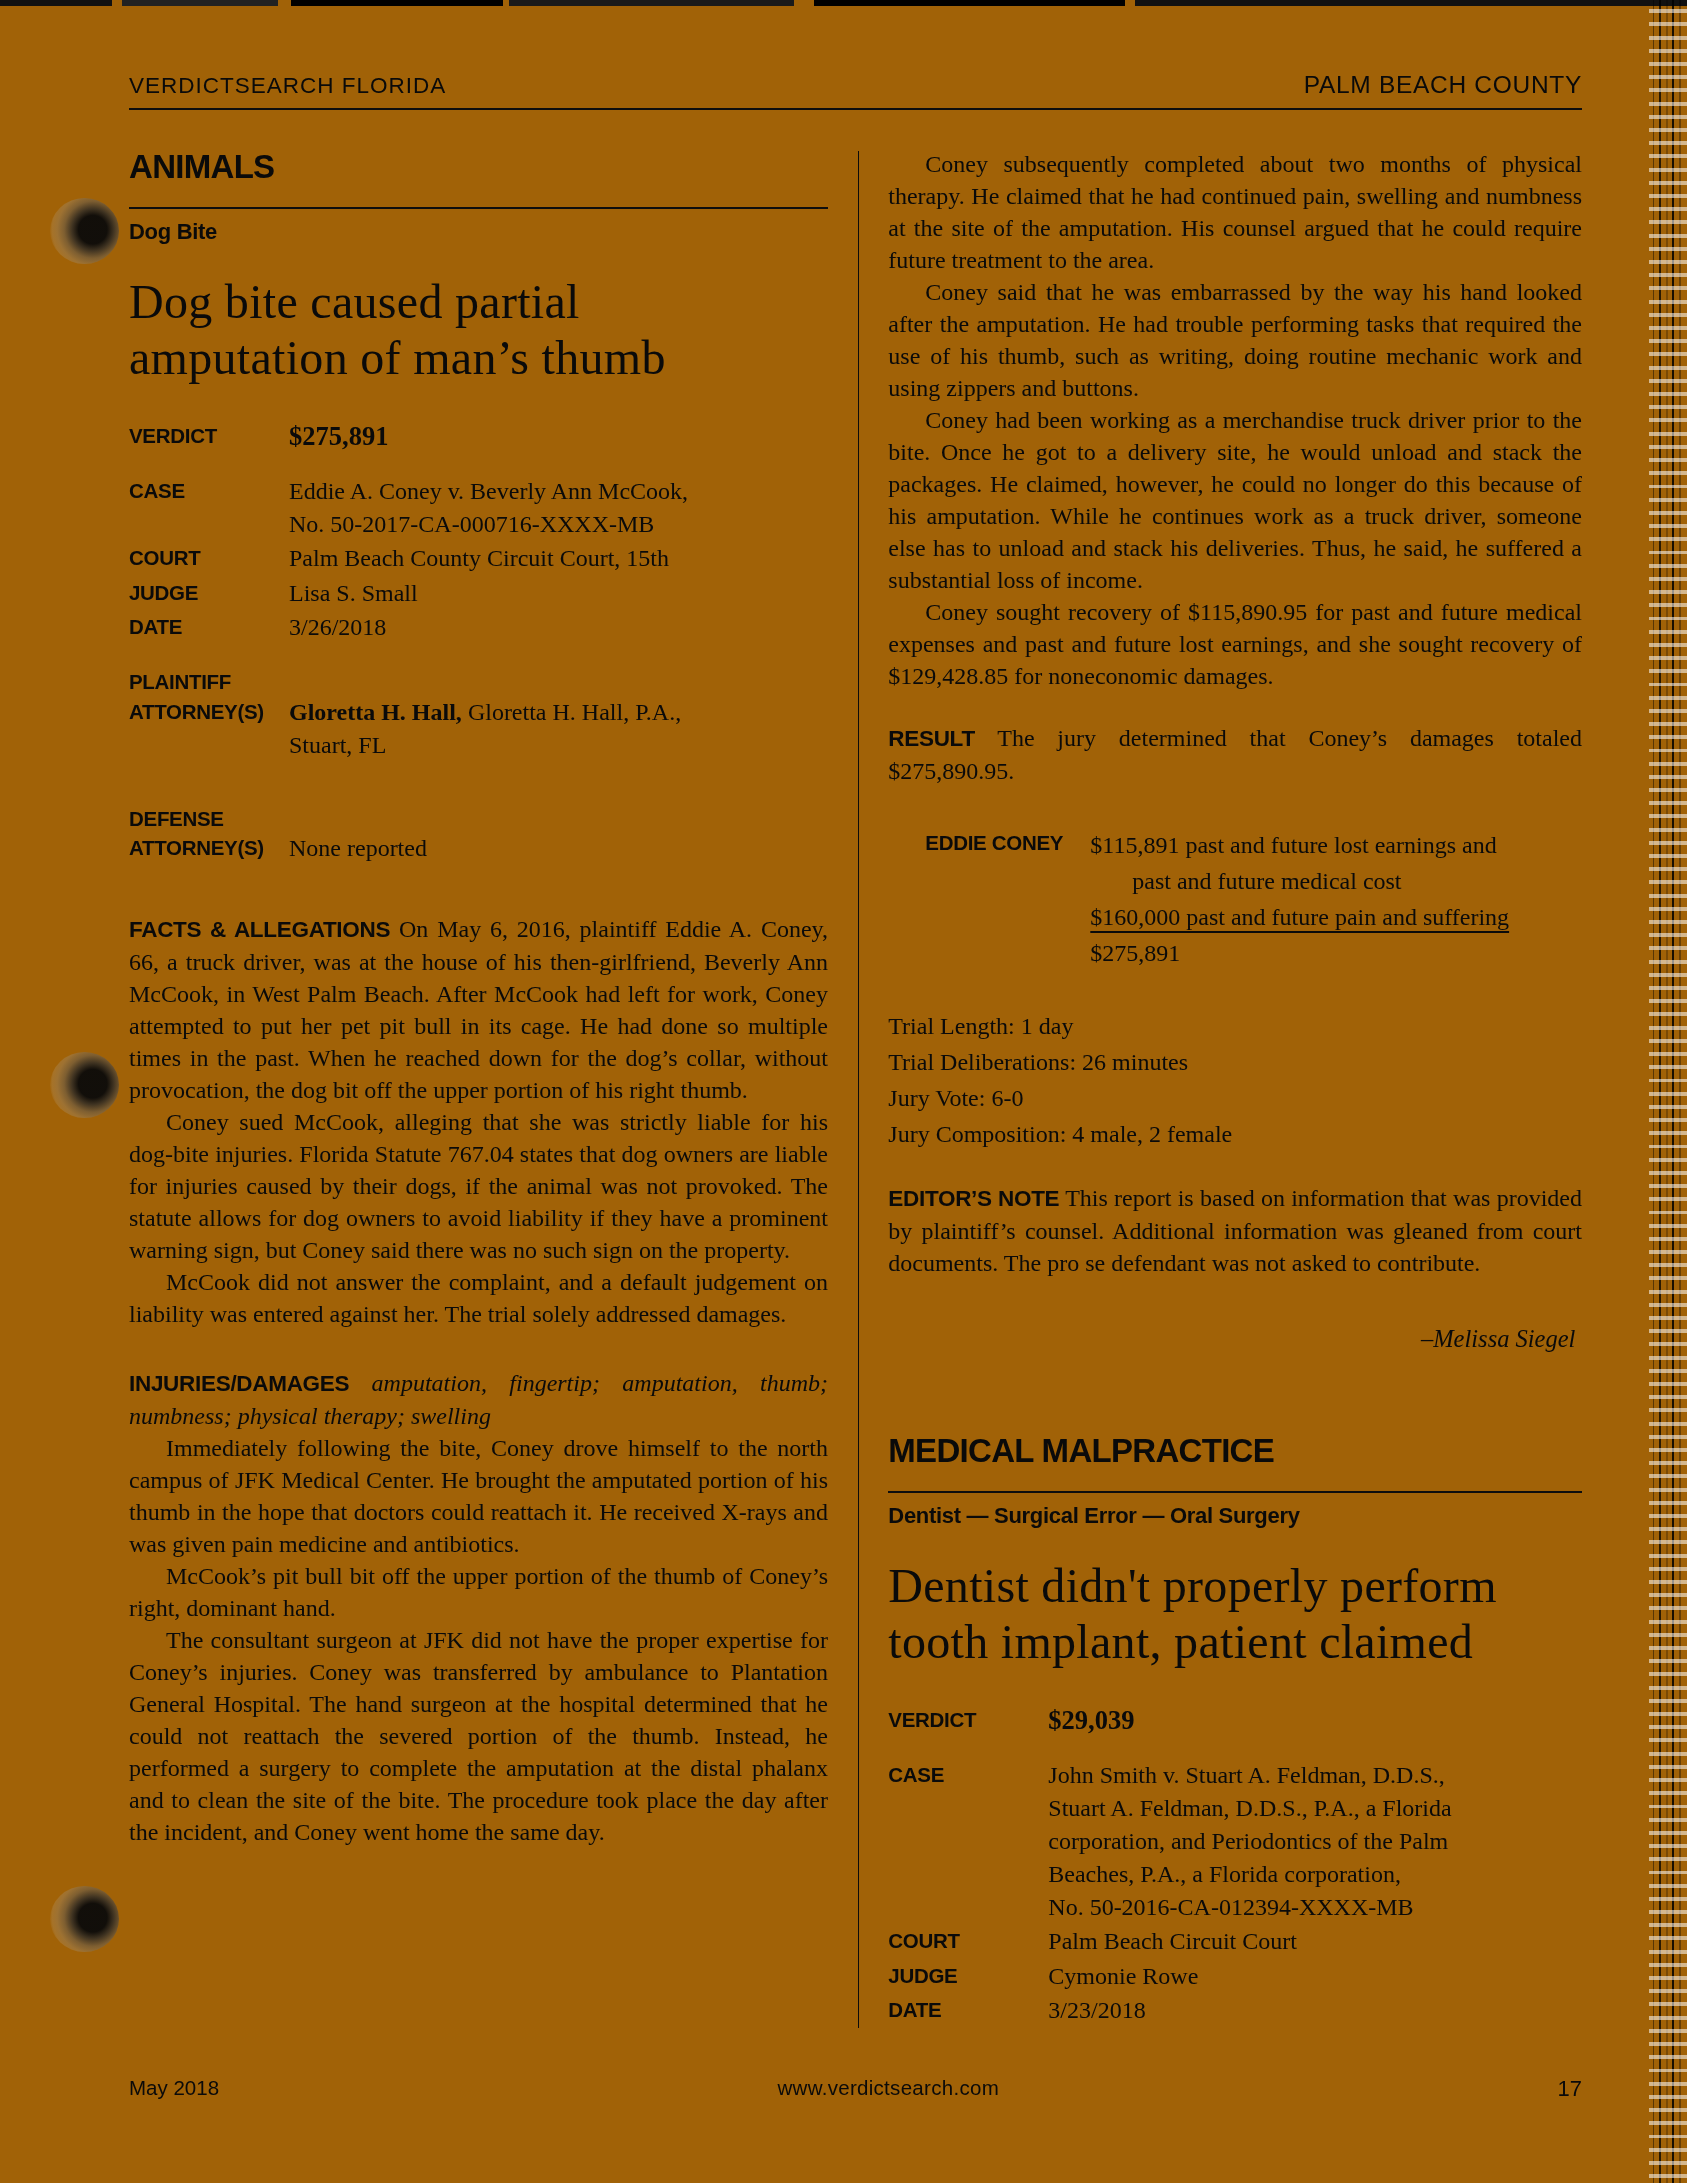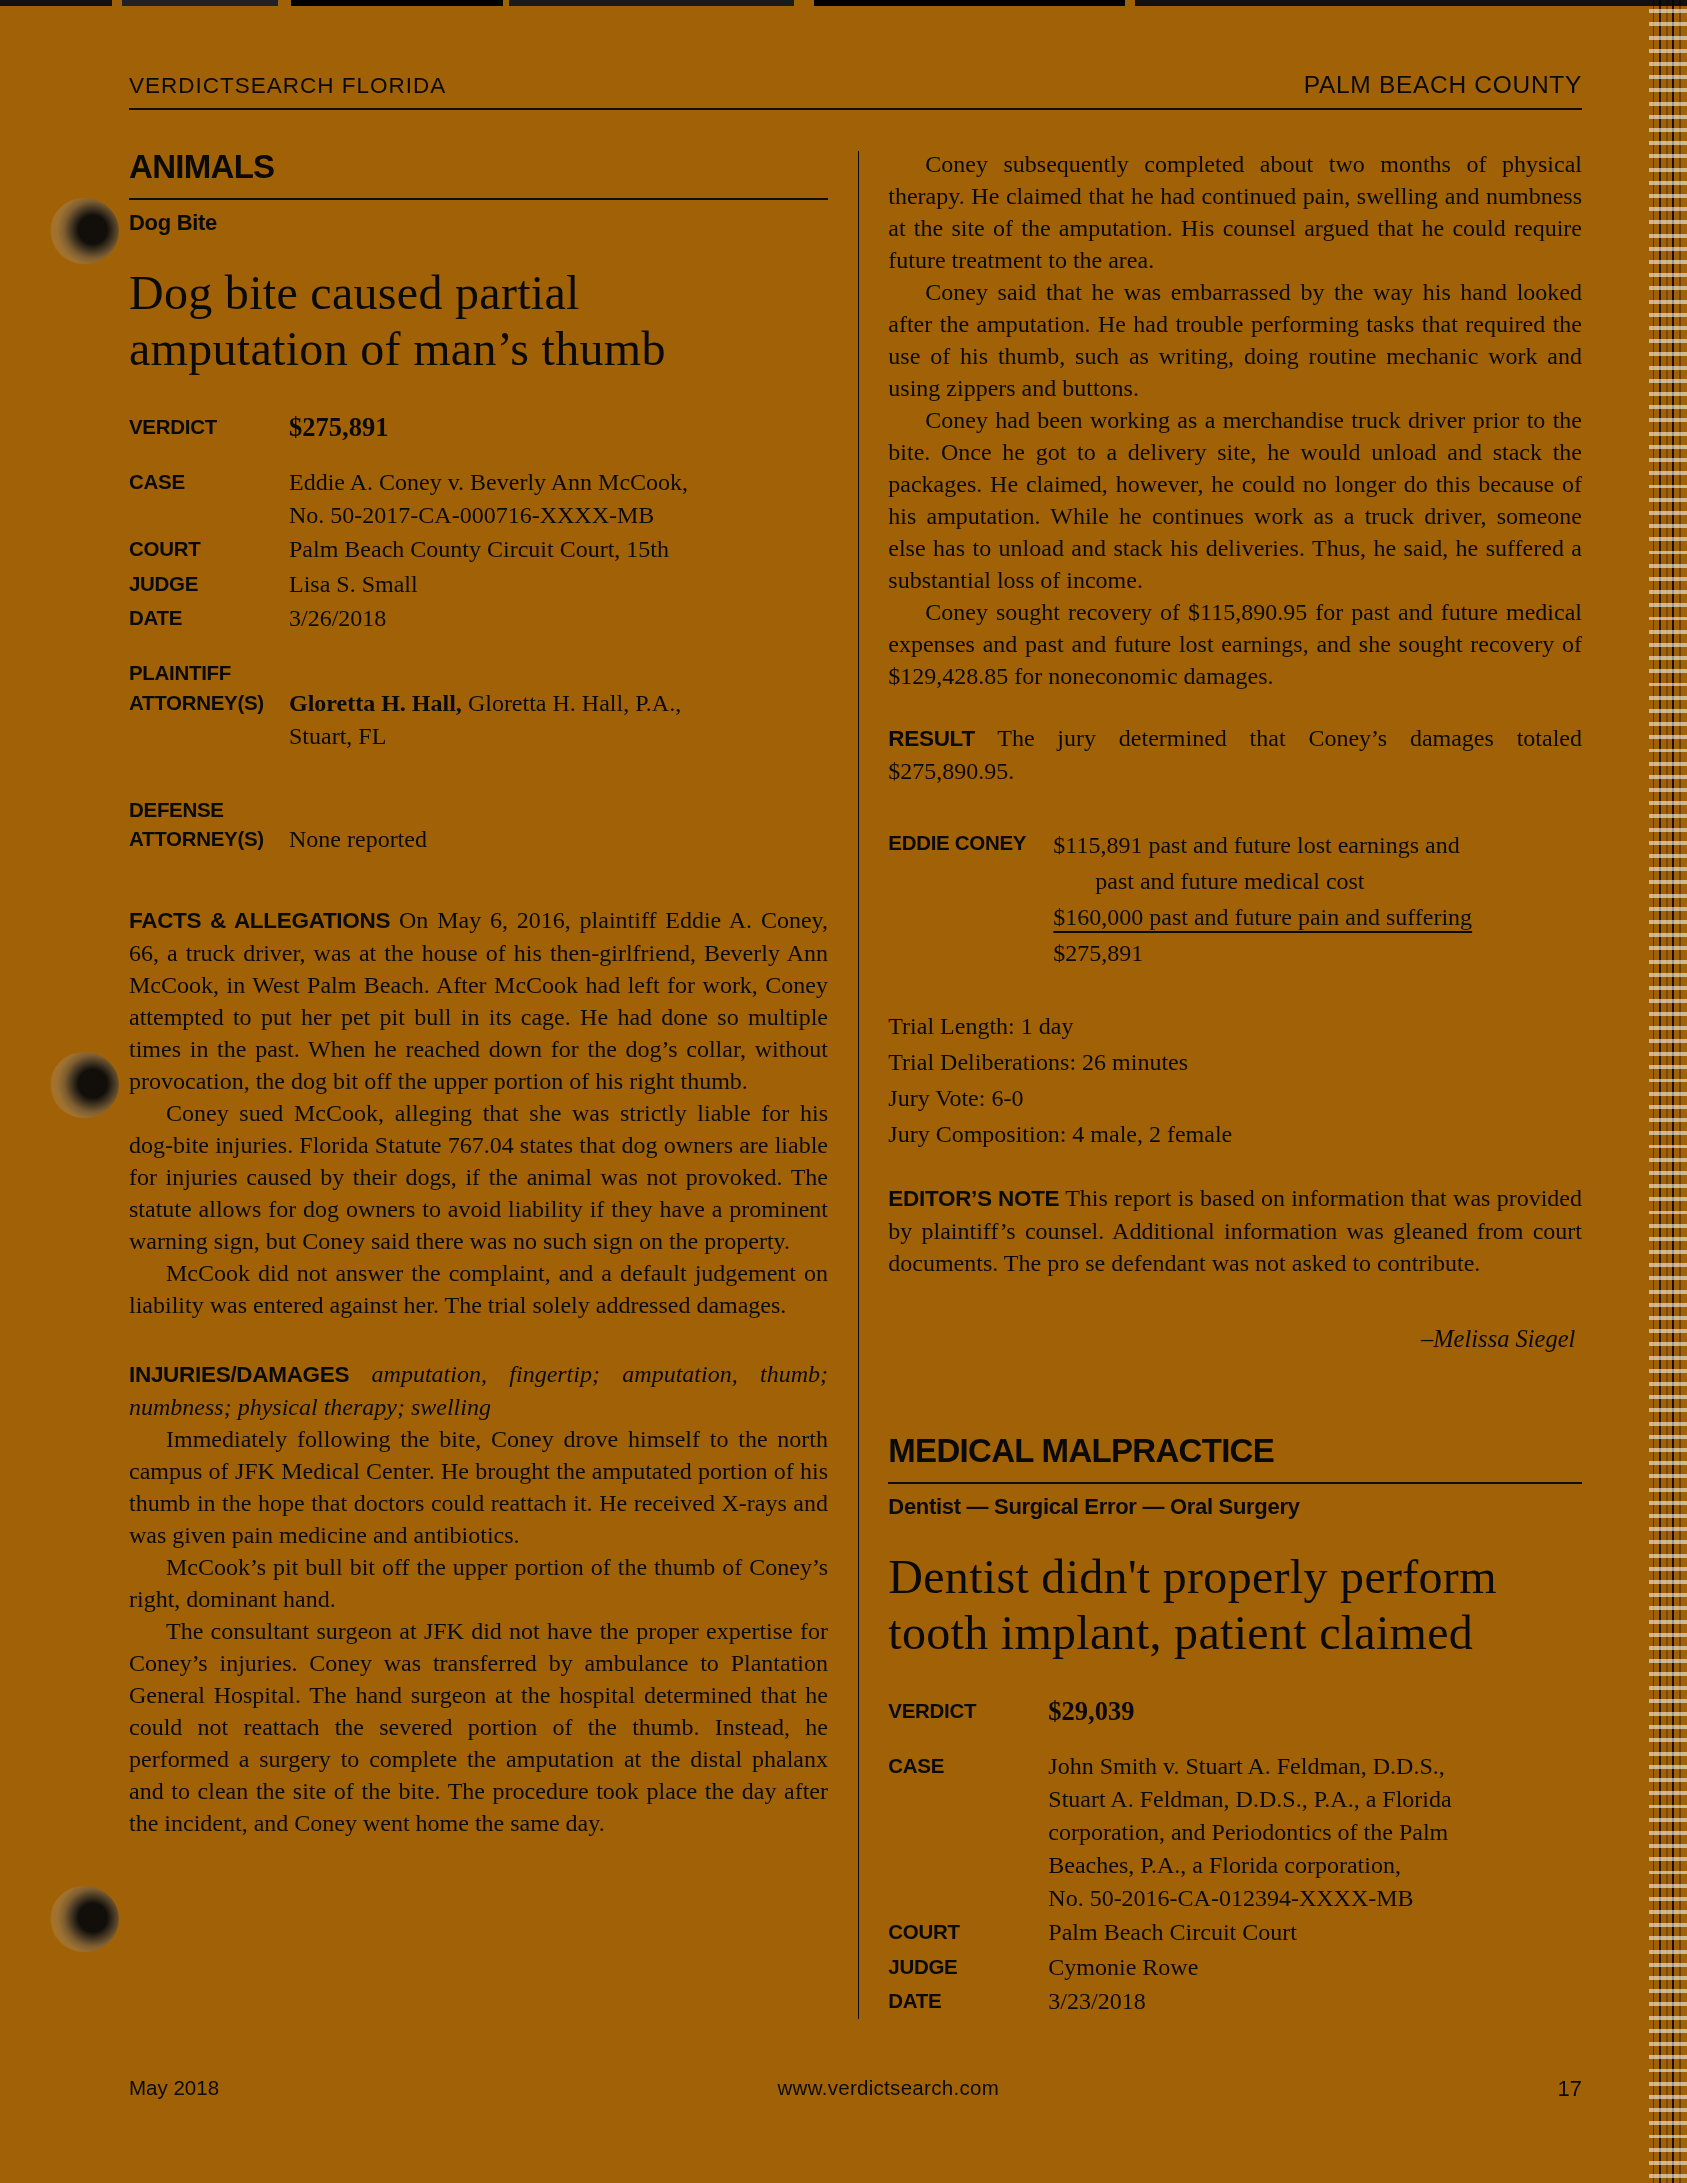--- a/index.html
+++ b/index.html
@@ -59,21 +59,21 @@
   .header .hr{font-size:24.5px;font-weight:normal;letter-spacing:0.7px;}
 
   .columns{display:flex;margin-top:38px;}
   .col-left{width:699px;}
   .col-divider{width:1.3px;background:#0c0c0c;margin:2.6px 29px 0 30px;}
   .col-right{flex:1;min-width:0;}
 
   .section-head{
     font-family:"Liberation Sans","DejaVu Sans",sans-serif;
     font-weight:bold;font-size:33px;letter-spacing:-0.7px;
-    padding-bottom:12px;border-bottom:2.6px solid #0e0e0e;
+    padding-bottom:21px;border-bottom:2.6px solid #0e0e0e;
   }
   .genre{
     font-family:"Liberation Sans","DejaVu Sans",sans-serif;
     font-weight:bold;font-size:22px;letter-spacing:-0.3px;
     margin-top:9.3px;
   }
   .article-title{
     font-size:48px;line-height:56px;letter-spacing:0.3px;
     margin-top:29px;white-space:pre-line;
   }
@@ -203,21 +203,21 @@
       <div class="col-divider"></div>
 
       <div class="col-right">
         <p class="body-p indent">Coney subsequently completed about two months of physical therapy. He claimed that he had continued pain, swelling and numbness at the site of the amputation. His counsel argued that he could require future treatment to the area.</p>
         <p class="body-p indent">Coney said that he was embarrassed by the way his hand looked after the amputation. He had trouble performing tasks that required the use of his thumb, such as writing, doing routine mechanic work and using zippers and buttons.</p>
         <p class="body-p indent">Coney had been working as a merchandise truck driver prior to the bite. Once he got to a delivery site, he would unload and stack the packages. He claimed, however, he could no longer do this because of his amputation. While he continues work as a truck driver, someone else has to unload and stack his deliveries. Thus, he said, he suffered a substantial loss of income.</p>
         <p class="body-p indent">Coney sought recovery of $115,890.95 for past and future medical expenses and past and future lost earnings, and she sought recovery of $129,428.85 for noneconomic damages.</p>
 
         <p class="body-p" style="margin-top:30px;"><span class="inline-label">RESULT</span> <span>The jury determined that Coney’s damages totaled $275,890.95.</span></p>
 
-        <div class="frow" style="margin-top:40px;">
+        <div class="frow" style="margin-top:40px;margin-left:37px;">
           <span class="flabel" style="flex-basis:165px;">EDDIE CONEY</span>
           <span class="eddie-lines">
             <div>$115,891 past and future lost earnings and</div>
             <div class="l2">past and future medical cost</div>
             <div class="l3">$160,000 past and future pain and suffering</div>
             <div>$275,891</div>
           </span>
         </div>
 
         <div class="frow" style="margin-top:37px;">

